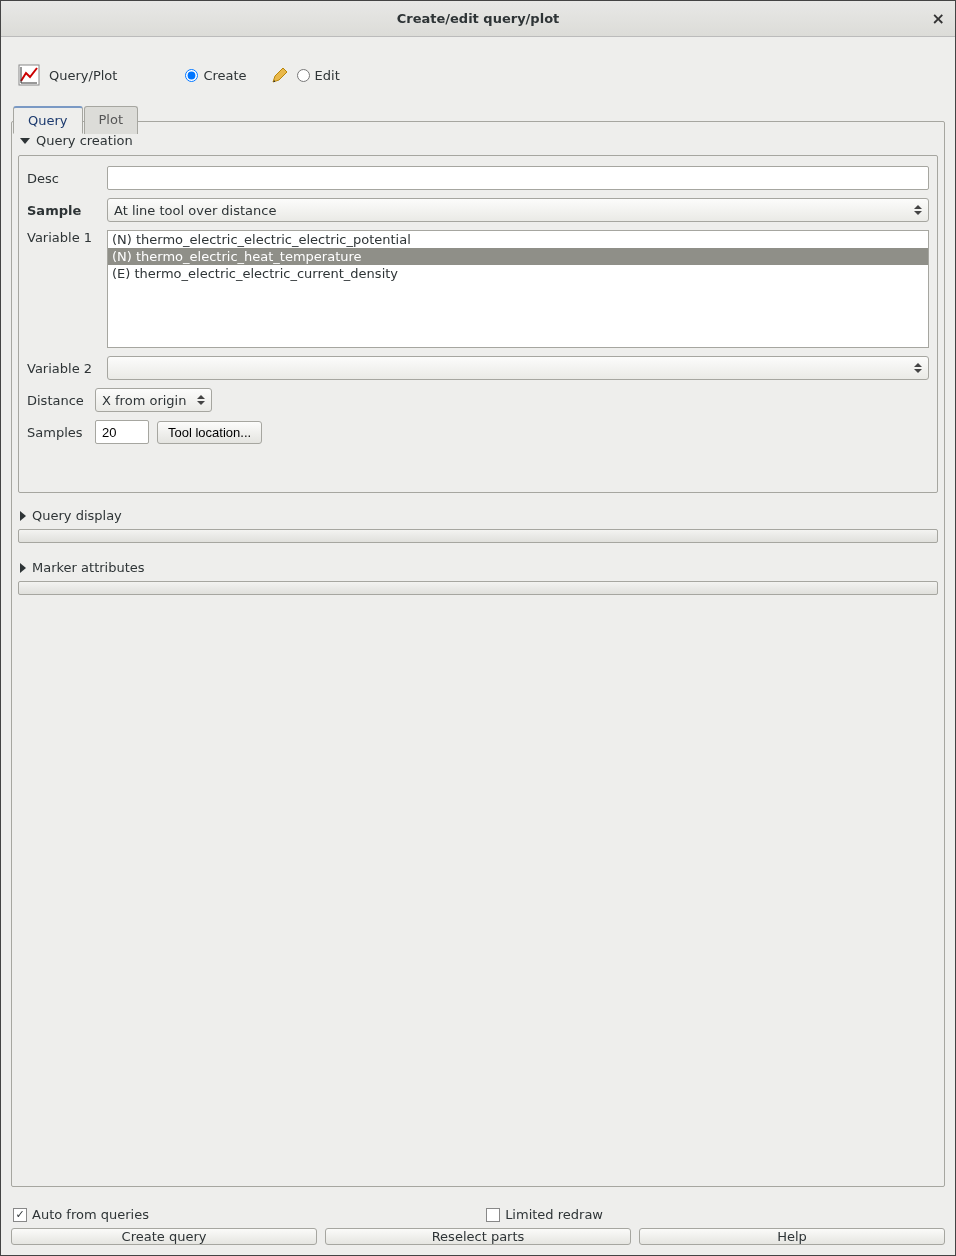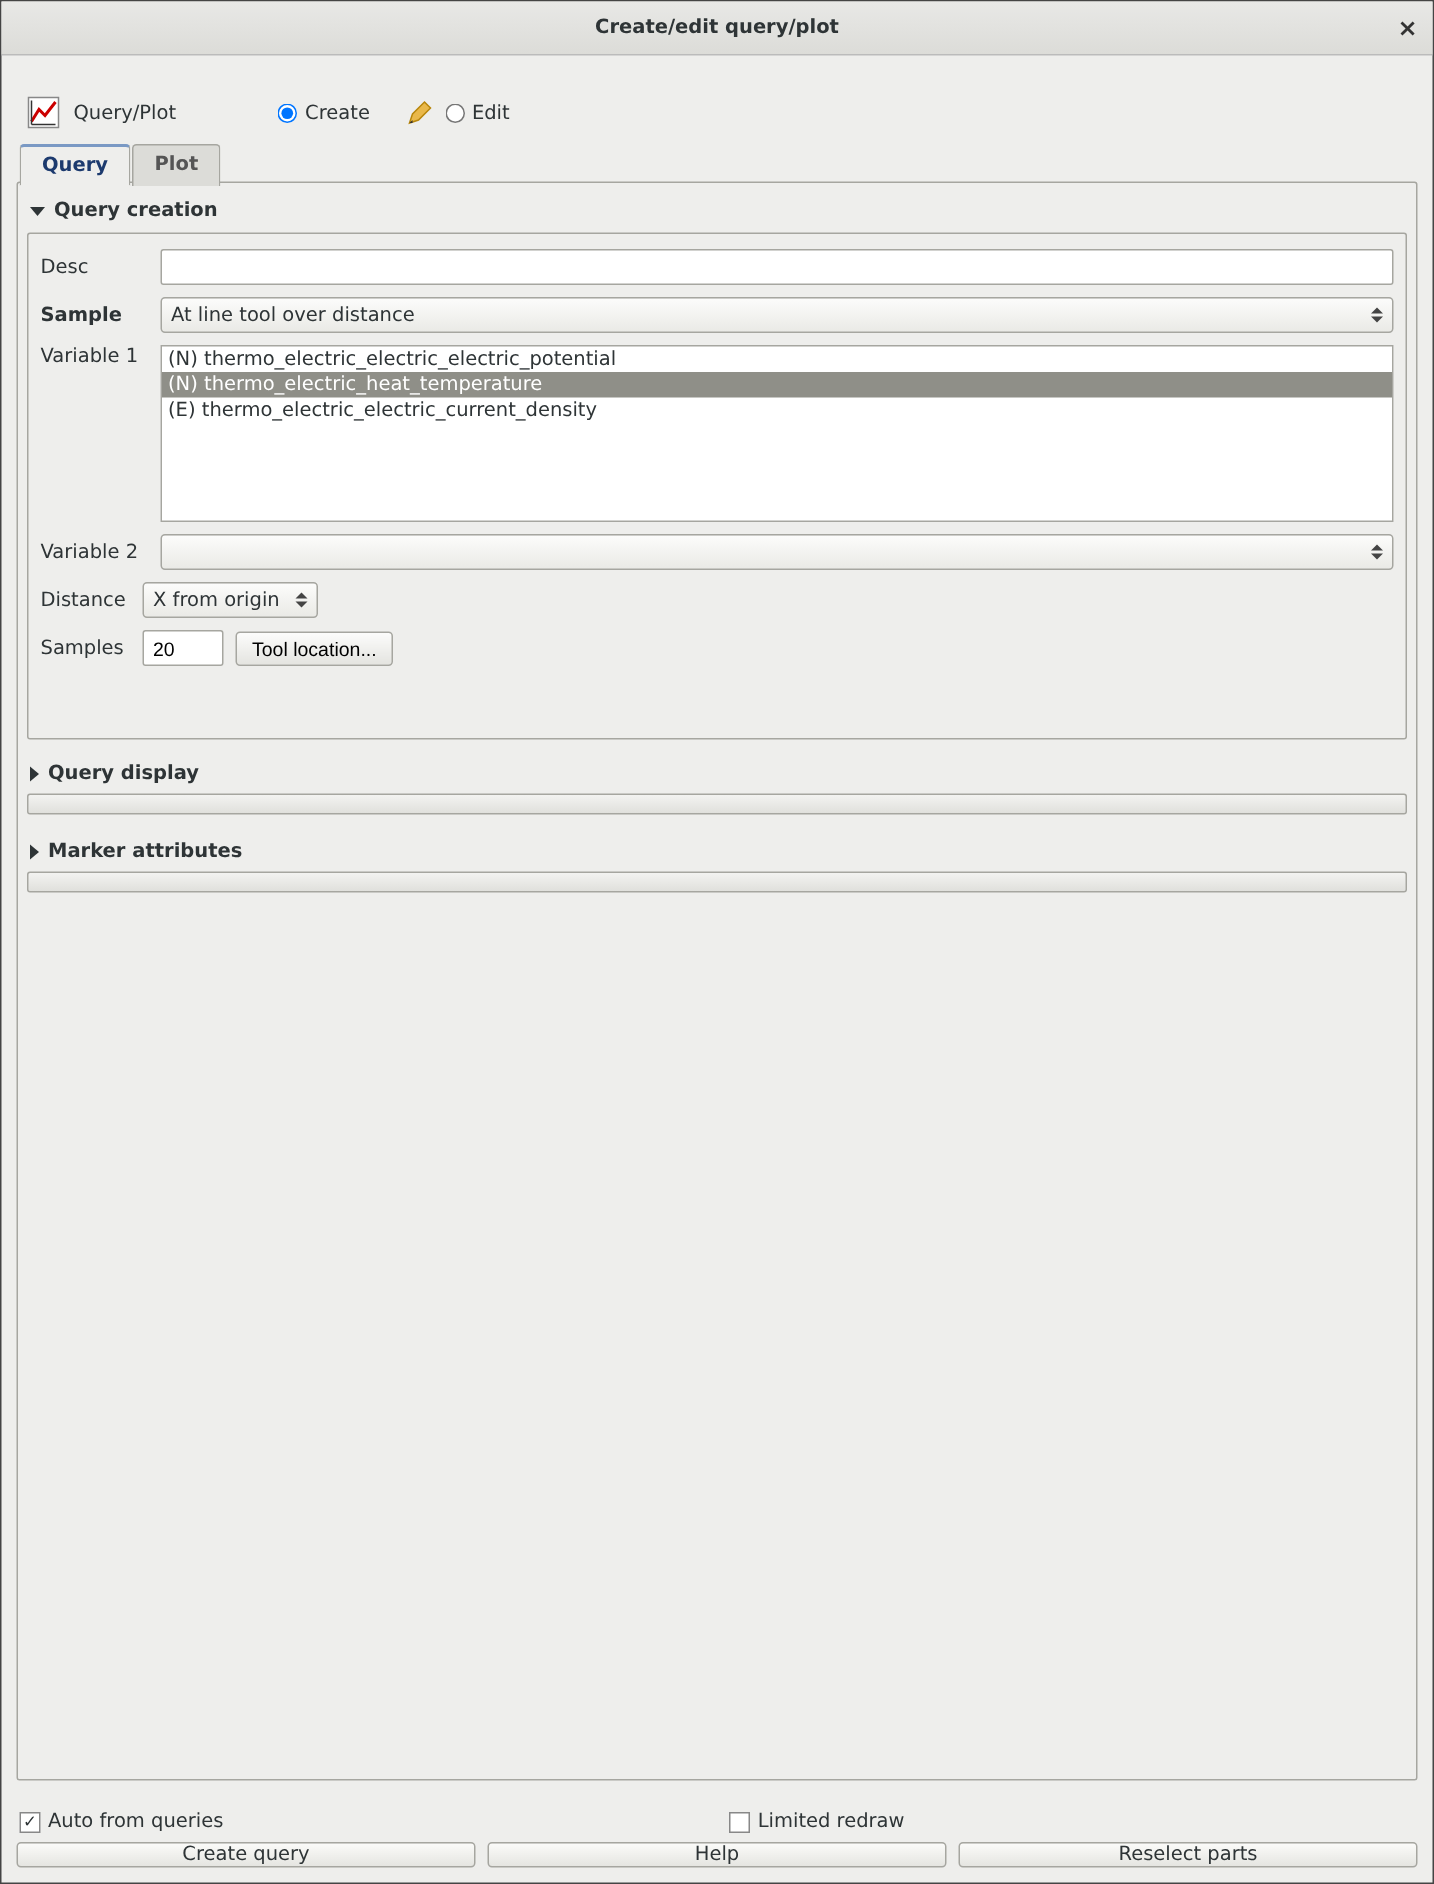--- a/index.html
+++ b/index.html
@@ -77,22 +77,21 @@
 .tab {
   padding: 5px 14px 5px 14px;
   border: 1px solid #a6a6a0;
   border-bottom: none;
   background: #dcdcd8;
   border-radius: 3px 3px 0 0;
   margin-right: 1px;
   color: #555;
   cursor: pointer;
   position: relative;
-  top: 3px;
-  font-weight: bold;
+  top: 13px;
 }
 .tab.active {
   background: #eeeeec;
   color: #1c3a6e;
   border-top: 2px solid #7a99c4;
   border-bottom: 1px solid #eeeeec;
   z-index: 2;
 }
 .tab-panel {
   margin: 0 10px 10px 10px;
@@ -101,21 +100,21 @@
   background: #eeeeec;
   flex: 1;
   padding: 8px 6px;
   overflow: auto;
 }
 .section-header {
   display: flex;
   align-items: center;
   gap: 6px;
   padding: 3px 2px;
-  font-weight: bold;
+  font-weight: normal;
 }
 .tri {
   width: 0; height: 0;
   display: inline-block;
 }
 .tri.down {
   border-left: 5px solid transparent;
   border-right: 5px solid transparent;
   border-top: 6px solid #2e3436;
 }
@@ -404,22 +403,22 @@
         <span class="check-wrap" style="margin-right:340px">
           <span class="checkbox"></span>
           <span>Limited redraw</span>
         </span>
       </div>
       <div class="btn-row">
         <div class="big-btn">
           <span>Create query</span>
         </div>
         <div class="big-btn">
+          <span>Reselect parts</span>
+        </div>
+        <div class="big-btn">
           <span>Help</span>
-        </div>
-        <div class="big-btn">
-          <span>Reselect parts</span>
         </div>
       </div>
     </div>
 
   </div>
 </div>
 
 </body></html>

